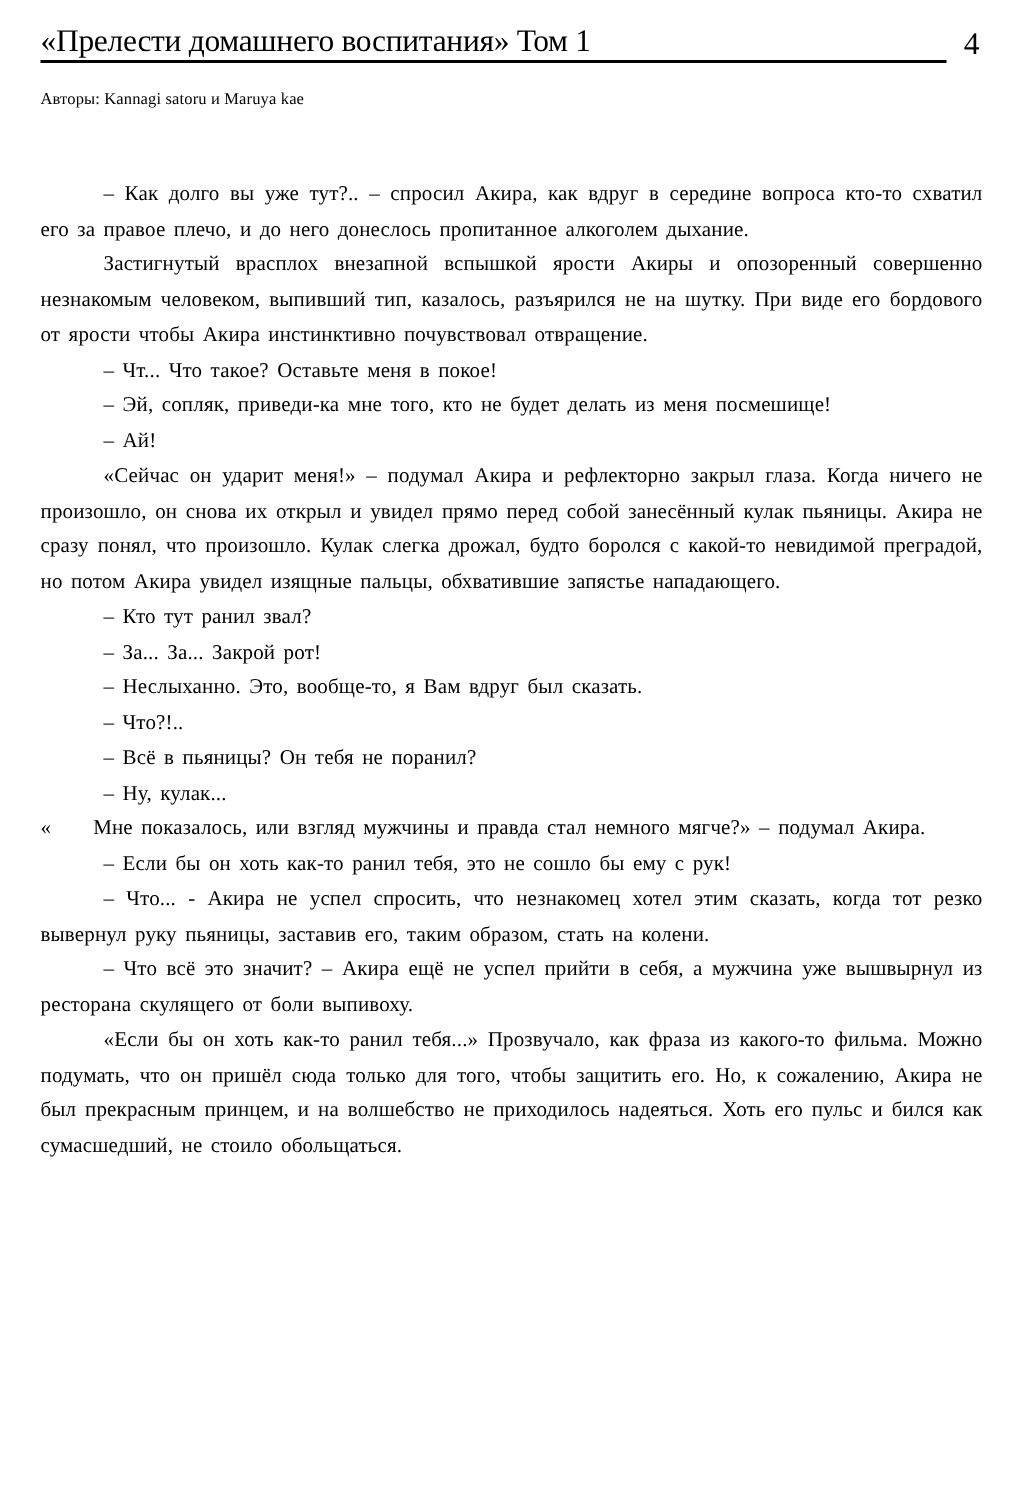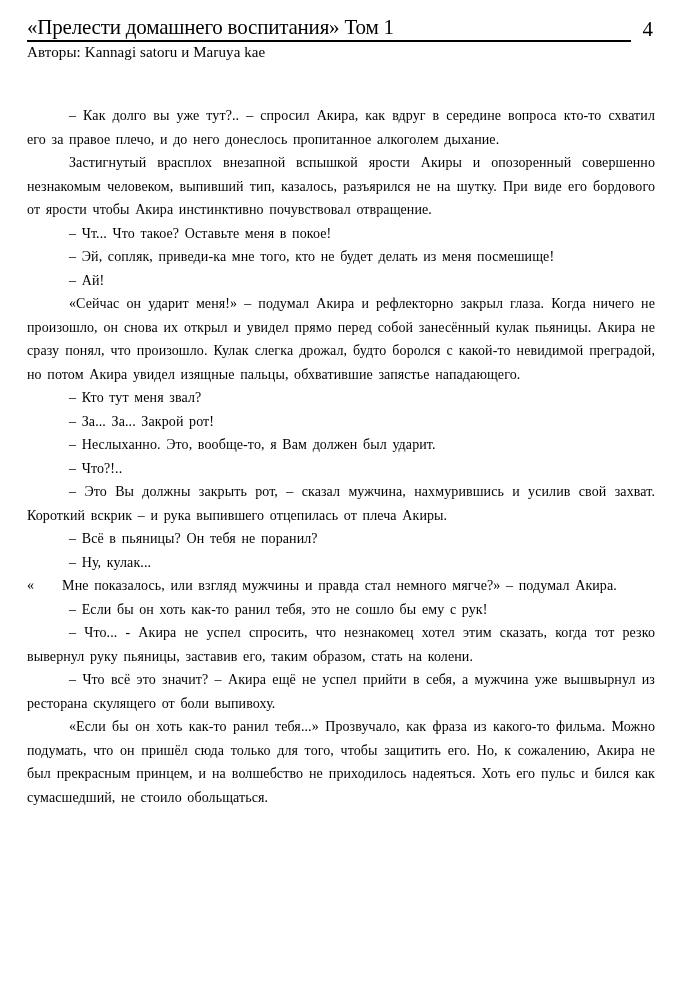--- a/index.html
+++ b/index.html
@@ -35,23 +35,23 @@
   }
   .page-number {
     flex: 0 0 auto;
     font-size: 21px;
     line-height: 24px;
     margin-left: 12px;
     padding: 0 2px 1px 0;
     text-align: right;
   }
   .authors {
-    font-size: 15px;
+    font-size: 11px;
     line-height: 16px;
-    margin-top: 2px;
+    margin-top: 16px;
     letter-spacing: 0.1px;
   }
   .text-body {
     margin-top: 44px;
   }
   .text-body p.para {
     margin: 0;
     font-size: 14px;
     line-height: 23.5px;
     text-align: justify;
@@ -77,25 +77,24 @@
     <div class="authors">Авторы: Kannagi satoru и Maruya kae</div>
   </header>
 
   <main class="text-body">
       <p class="para">– Как долго вы уже тут?.. – спросил Акира, как вдруг в середине вопроса кто-то схватил его за правое плечо, и до него донеслось пропитанное алкоголем дыхание.</p>
       <p class="para">Застигнутый врасплох внезапной вспышкой ярости Акиры и опозоренный совершенно незнакомым человеком, выпивший тип, казалось, разъярился не на шутку. При виде его бордового от ярости чтобы Акира инстинктивно почувствовал отвращение.</p>
       <p class="para">– Чт... Что такое? Оставьте меня в покое!</p>
       <p class="para">– Эй, сопляк, приведи-ка мне того, кто не будет делать из меня посмешище!</p>
       <p class="para">– Ай!</p>
       <p class="para">«Сейчас он ударит меня!» – подумал Акира и рефлекторно закрыл глаза. Когда ничего не произошло, он снова их открыл и увидел прямо перед собой занесённый кулак пьяницы. Акира не сразу понял, что произошло. Кулак слегка дрожал, будто боролся с какой-то невидимой преградой, но потом Акира увидел изящные пальцы, обхватившие запястье нападающего.</p>
-      <p class="para">– Кто тут меня звал?</p>
+      <p class="para">– Кто тут ранил звал?</p>
       <p class="para">– За... За... Закрой рот!</p>
-      <p class="para">– Неслыханно. Это, вообще-то, я Вам должен был ударит.</p>
+      <p class="para">– Неслыханно. Это, вообще-то, я Вам вдруг был сказать.</p>
       <p class="para">– Что?!..</p>
-      <p class="para">– Это Вы должны закрыть рот, – сказал мужчина, нахмурившись и усилив свой захват. Короткий вскрик – и рука выпившего отцепилась от плеча Акиры.</p>
       <p class="para">– Всё в пьяницы? Он тебя не поранил?</p>
       <p class="para">– Ну, кулак...</p>
       <p class="para no-indent">«&nbsp;&nbsp;&nbsp;&nbsp;&nbsp;Мне показалось, или взгляд мужчины и правда стал немного мягче?» – подумал Акира.</p>
       <p class="para">– Если бы он хоть как-то ранил тебя, это не сошло бы ему с рук!</p>
       <p class="para">– Что... - Акира не успел спросить, что незнакомец хотел этим сказать, когда тот резко вывернул руку пьяницы, заставив его, таким образом, стать на колени.</p>
       <p class="para">– Что всё это значит? – Акира ещё не успел прийти в себя, а мужчина уже вышвырнул из ресторана скулящего от боли выпивоху.</p>
       <p class="para">«Если бы он хоть как-то ранил тебя...» Прозвучало, как фраза из какого-то фильма. Можно подумать, что он пришёл сюда только для того, чтобы защитить его. Но, к сожалению, Акира не был прекрасным принцем, и на волшебство не приходилось надеяться. Хоть его пульс и бился как сумасшедший, не стоило обольщаться.</p>
     </main>
 </div>
 

